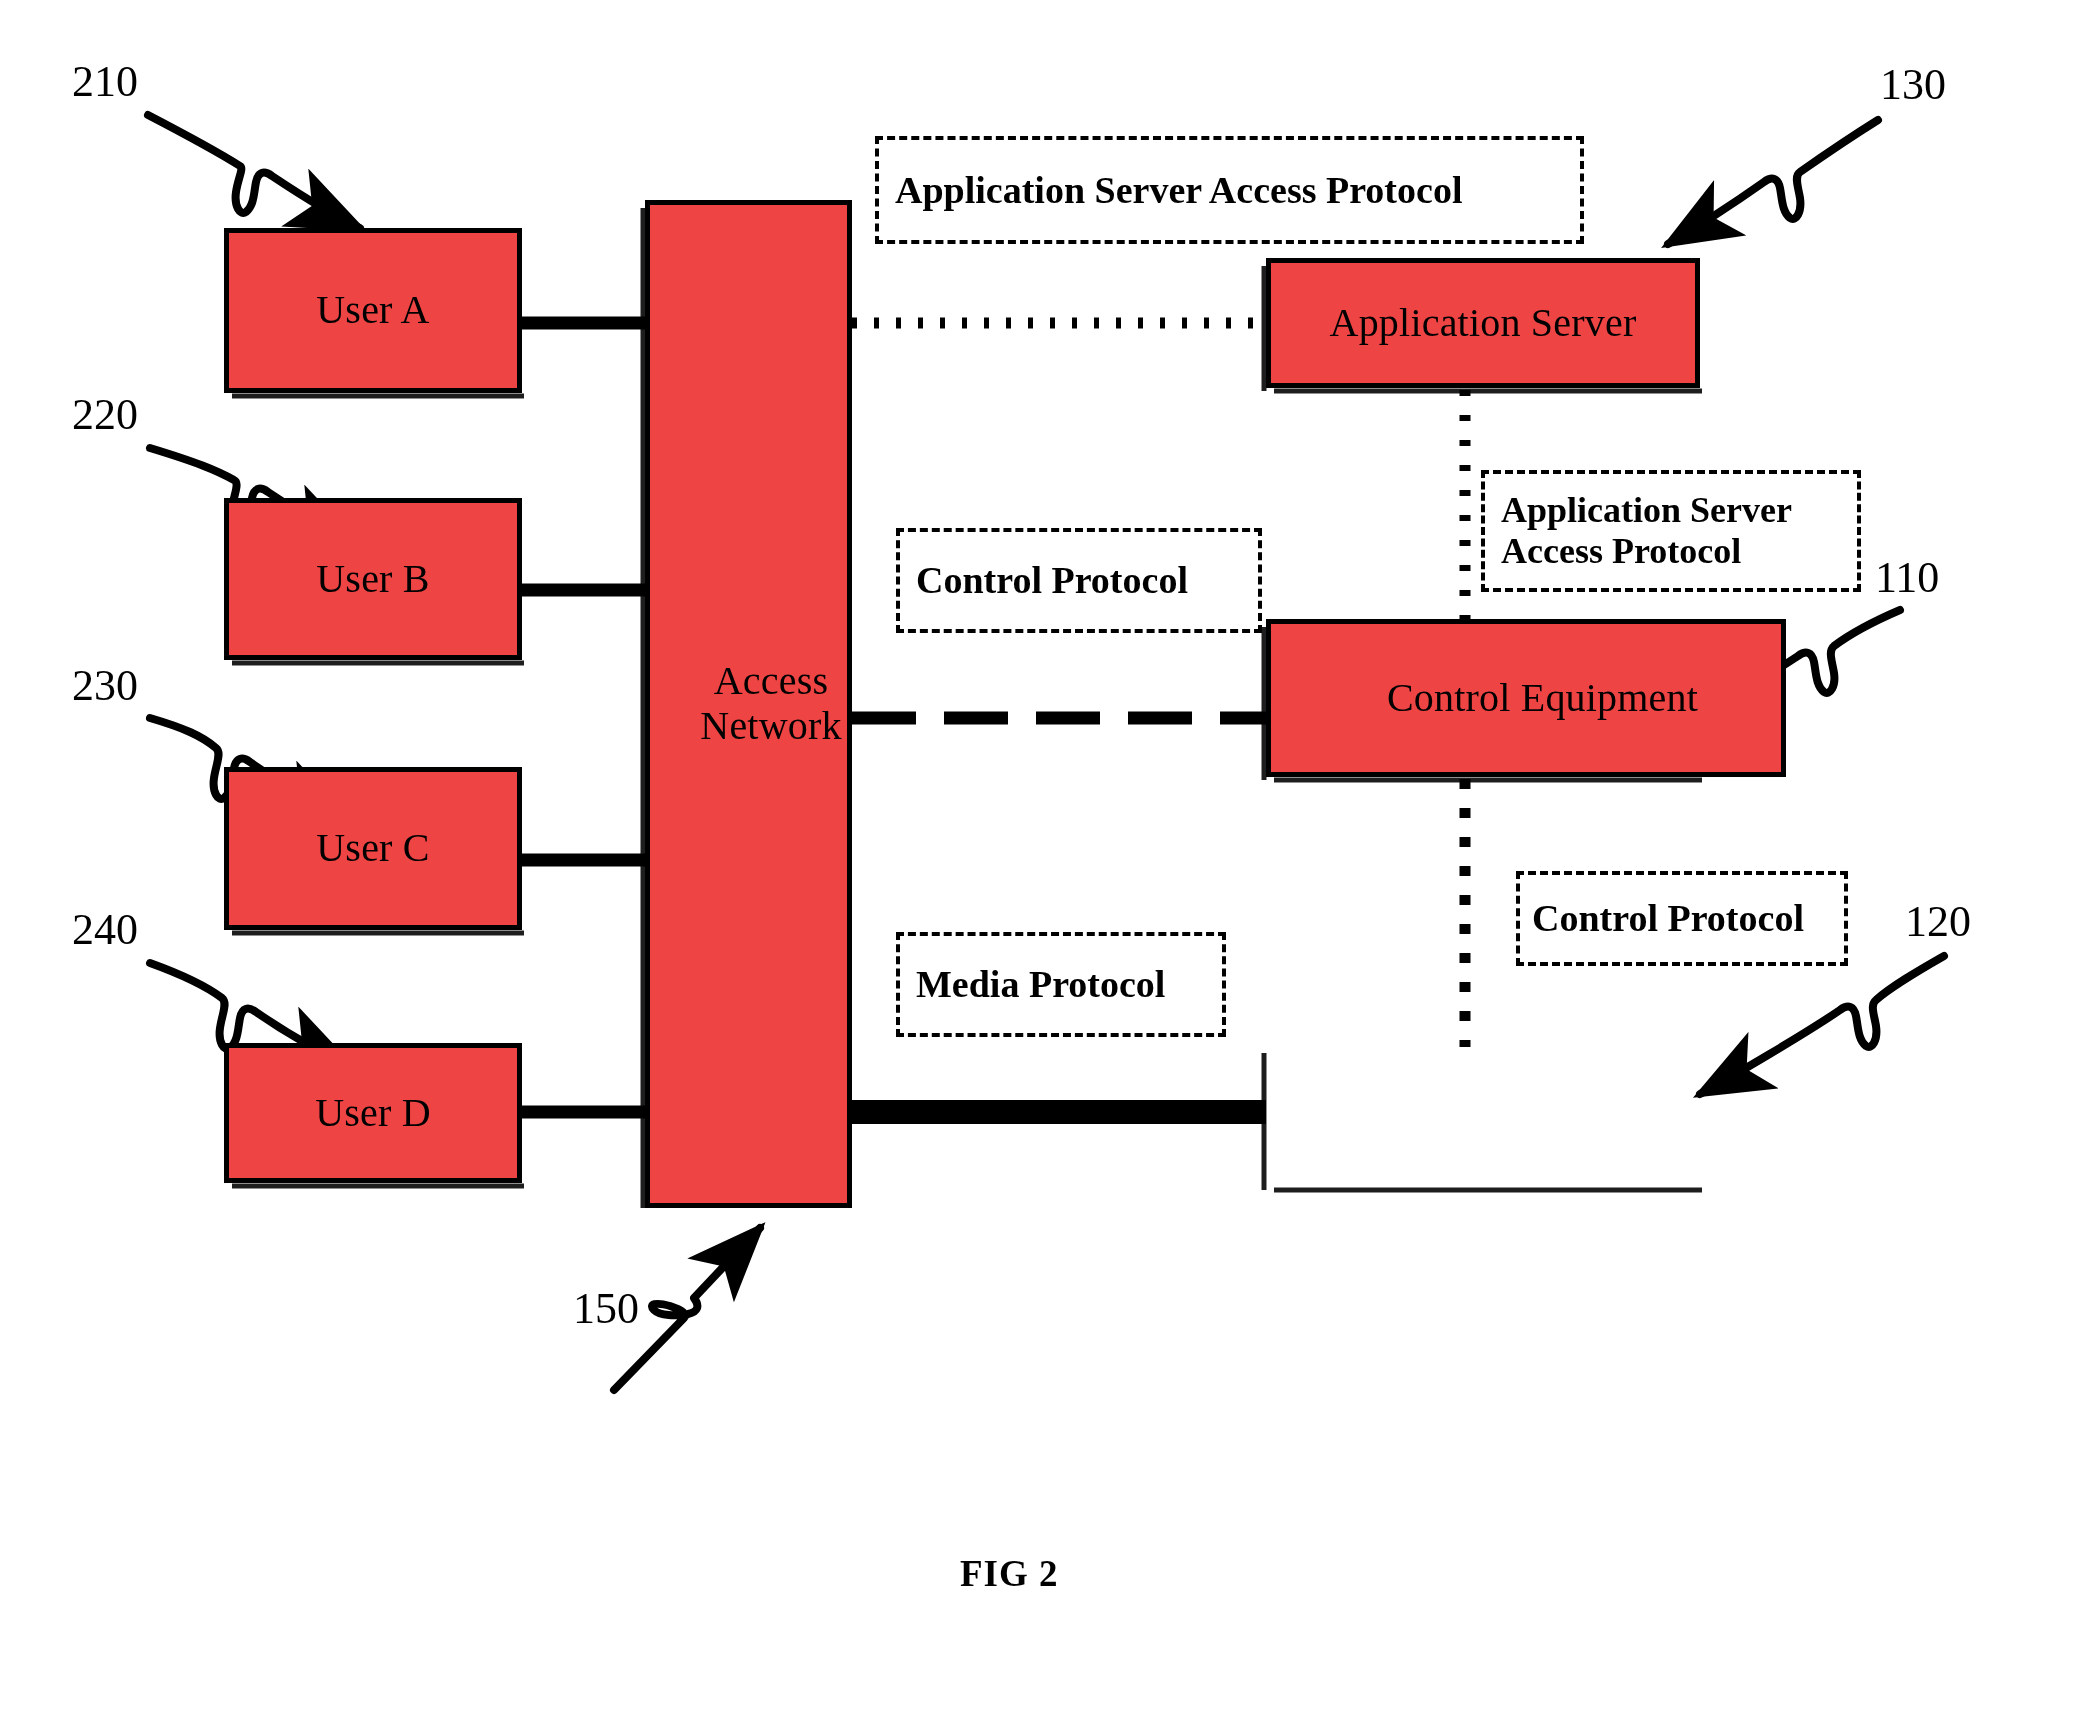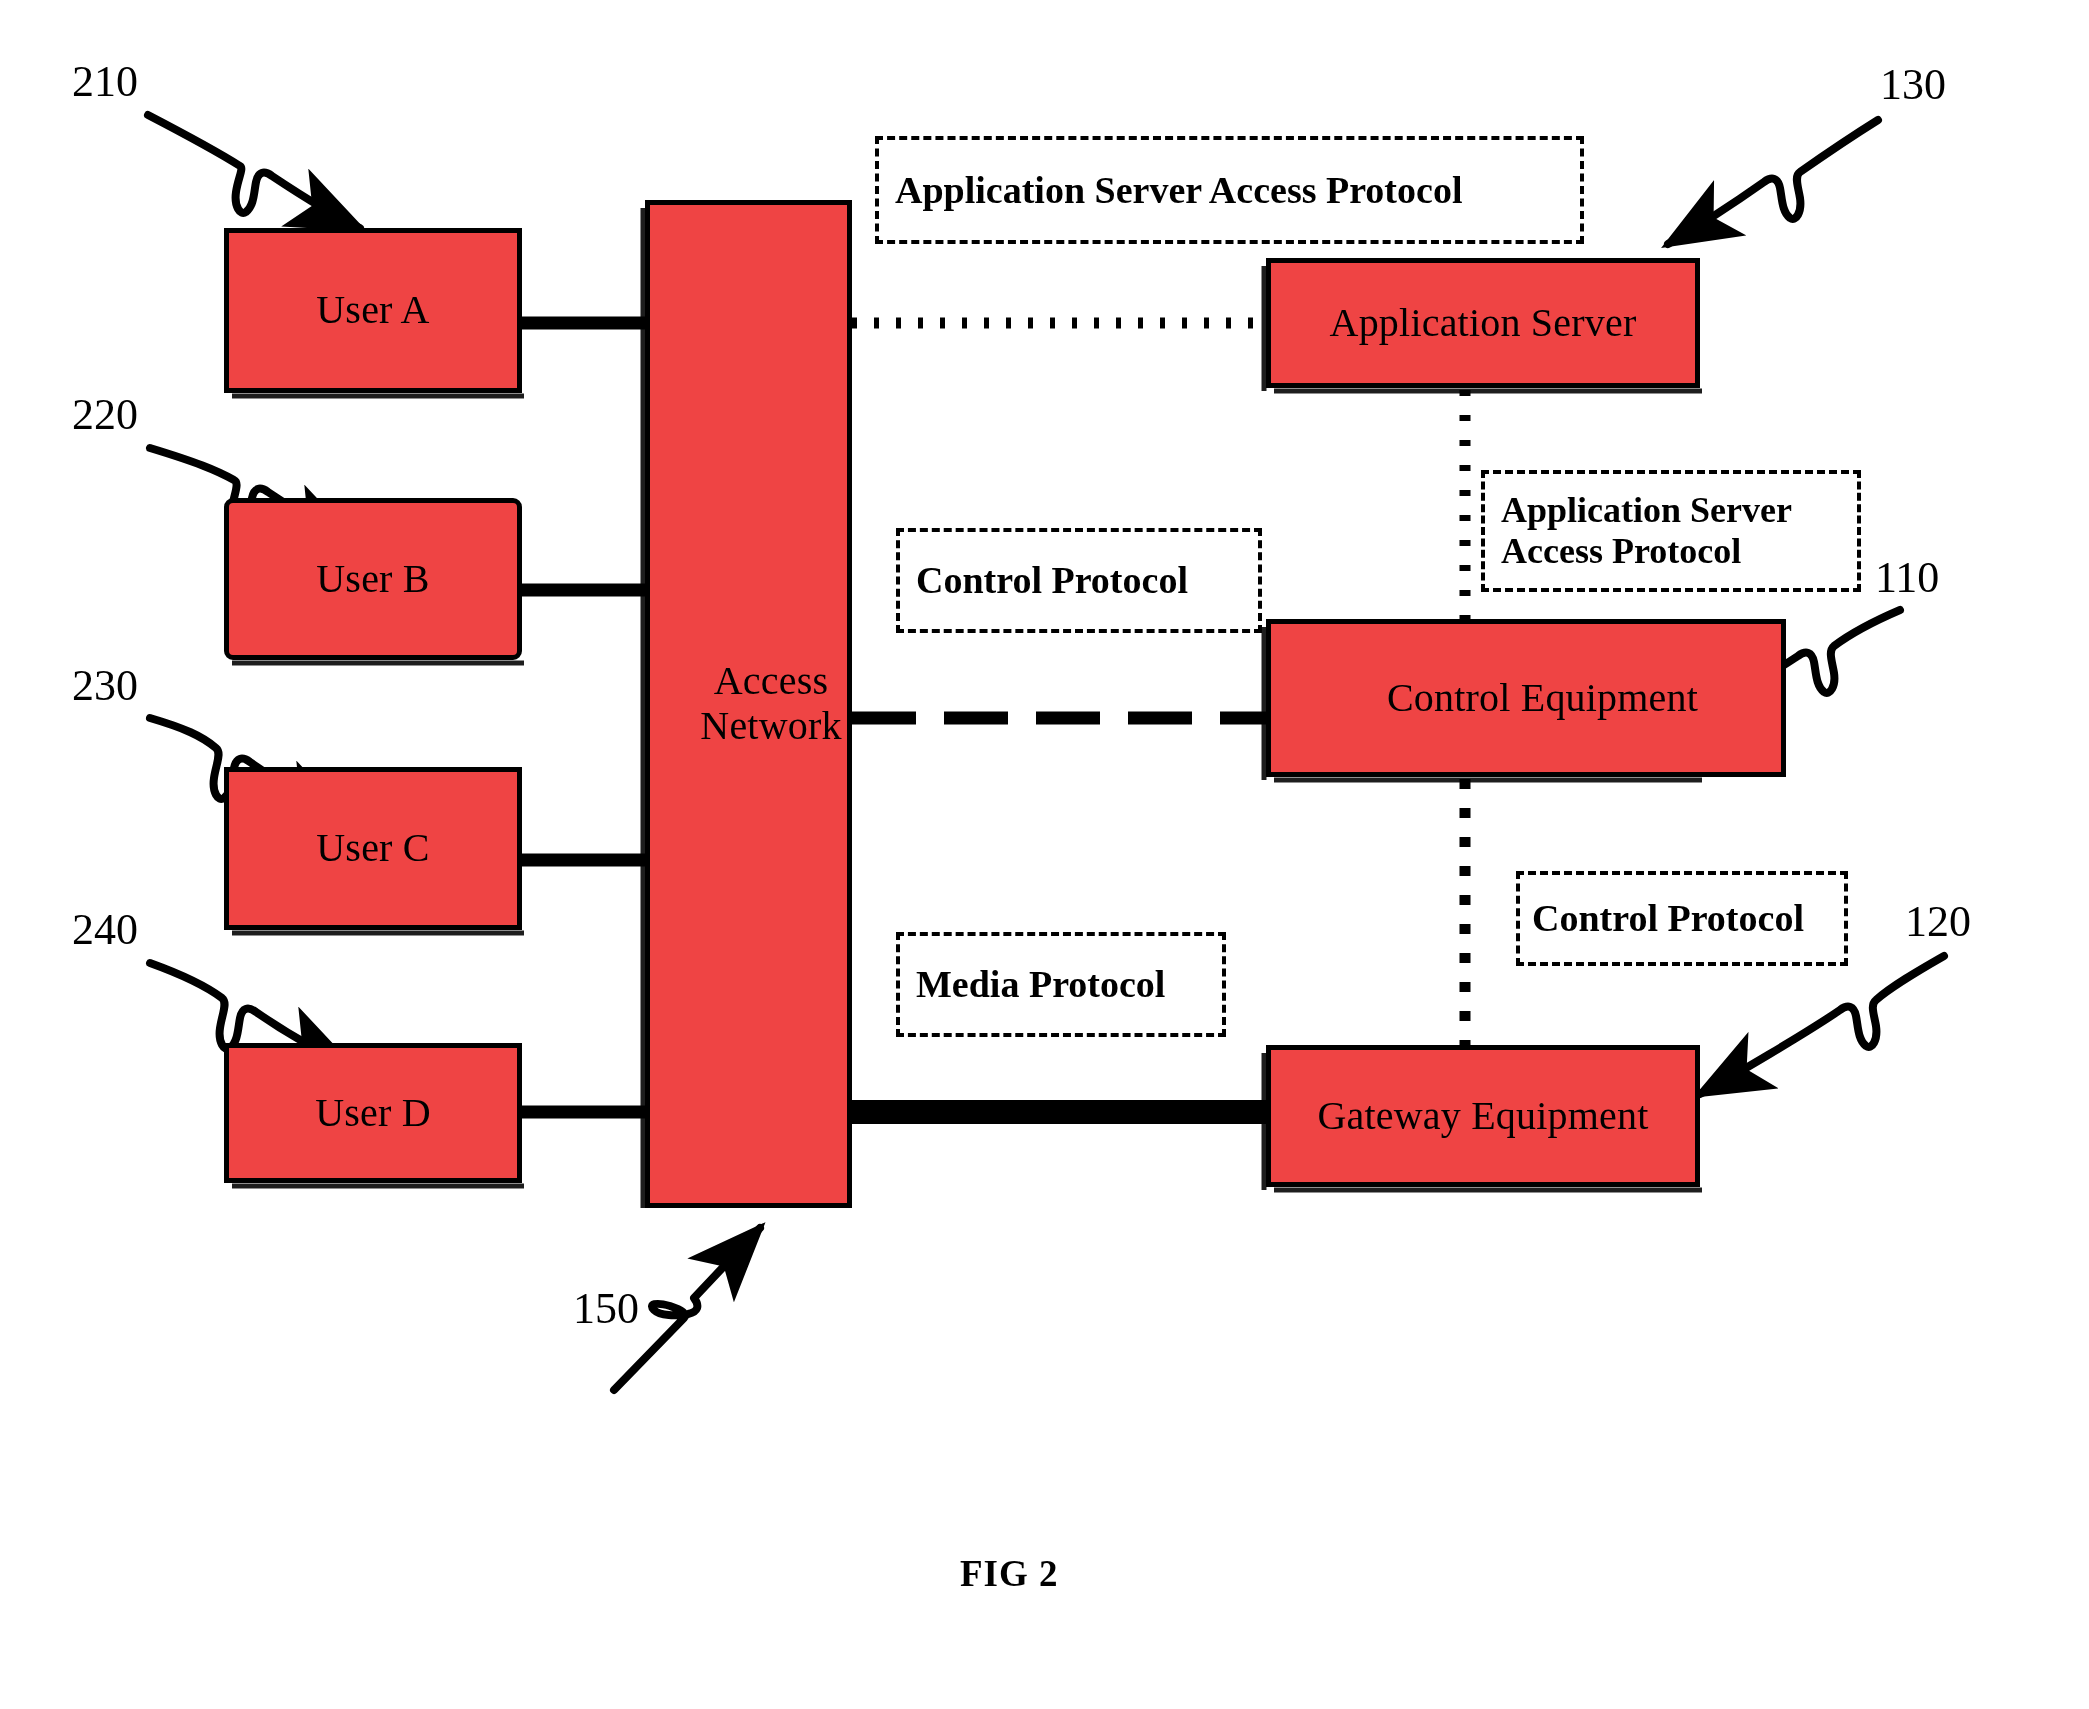--- a/index.html
+++ b/index.html
@@ -153,21 +153,21 @@
       <path d="M 1944,956 C 1916,972 1892,986 1876,1000 C 1870,1005 1874,1014 1876,1026
                C 1878,1040 1872,1050 1866,1046 C 1858,1040 1858,1026 1856,1016
                C 1854,1006 1848,1004 1840,1010 C 1808,1032 1730,1078 1700,1094" marker-end="url(#arrowhead)"></path>
     </g>
   </svg>
 
   <div class="node-box" style="left:224px; top:228px; width:298px; height:165px;">
     <span class="node-label">User A</span>
   </div>
 
-  <div class="node-box" style="left:224px; top:498px; width:298px; height:162px;border-radius:9px;">
+  <div class="node-box" style="left:224px; top:498px; width:298px; height:162px;">
     <span class="node-label">User B</span>
   </div>
 
   <div class="node-box" style="left:224px; top:767px; width:298px; height:163px;">
     <span class="node-label">User C</span>
   </div>
 
   <div class="node-box" style="left:224px; top:1043px; width:298px; height:140px;">
     <span class="node-label">User D</span>
   </div>
@@ -178,23 +178,20 @@
   </div>
 
   <div class="node-box" style="left:1266px; top:258px; width:434px; height:130px;">
     <span class="node-label">Application Server</span>
   </div>
 
   <div class="node-box" style="left:1266px; top:619px; width:520px; height:158px;padding-left:33px;">
     <span class="node-label">Control Equipment</span>
   </div>
 
-  <div class="node-box" style="left:1266px; top:1045px; width:434px; height:142px;">
-    <span class="node-label">Gateway Equipment</span>
-  </div>
 
   <div class="dashed-label" style="left:875px; top:136px; width:709px; height:108px;">
     <span>Application Server Access Protocol</span>
   </div>
 
   <div class="dashed-label" style="left:1481px; top:470px; width:380px; height:122px; font-size:36px;">
     <span>Application Server
 Access Protocol</span>
   </div>
 

